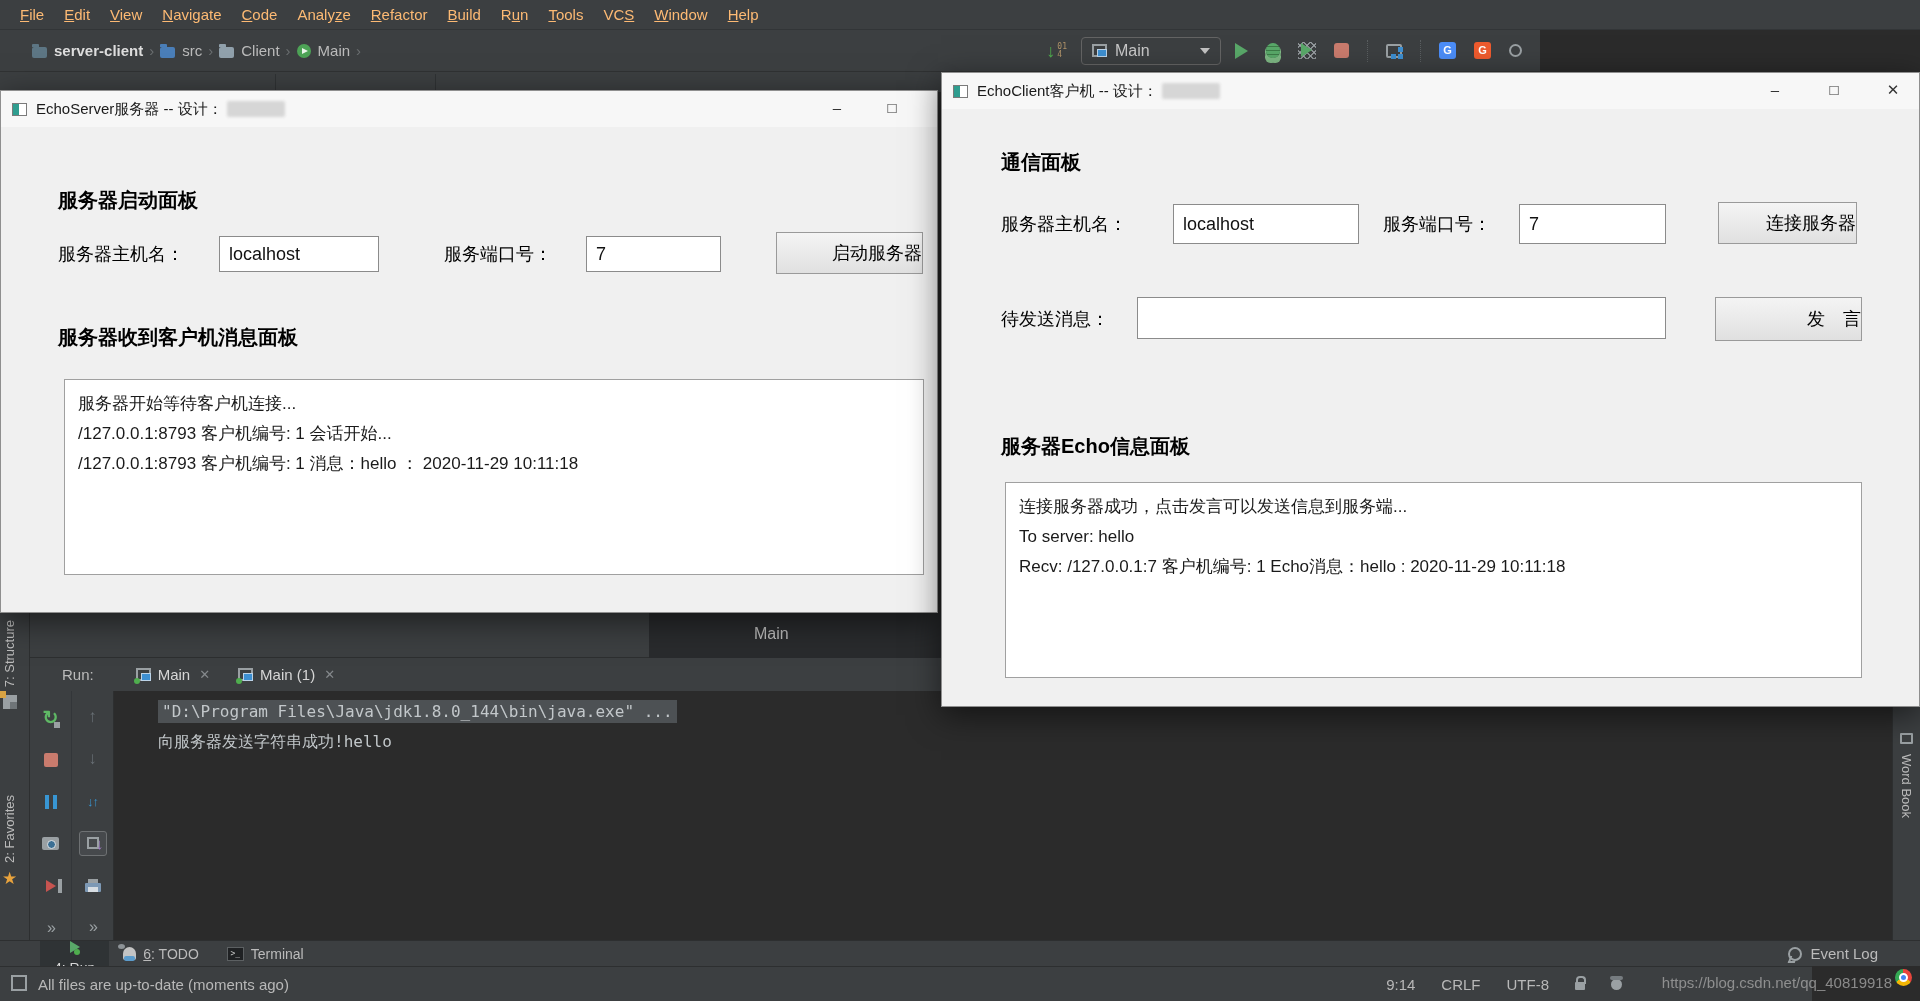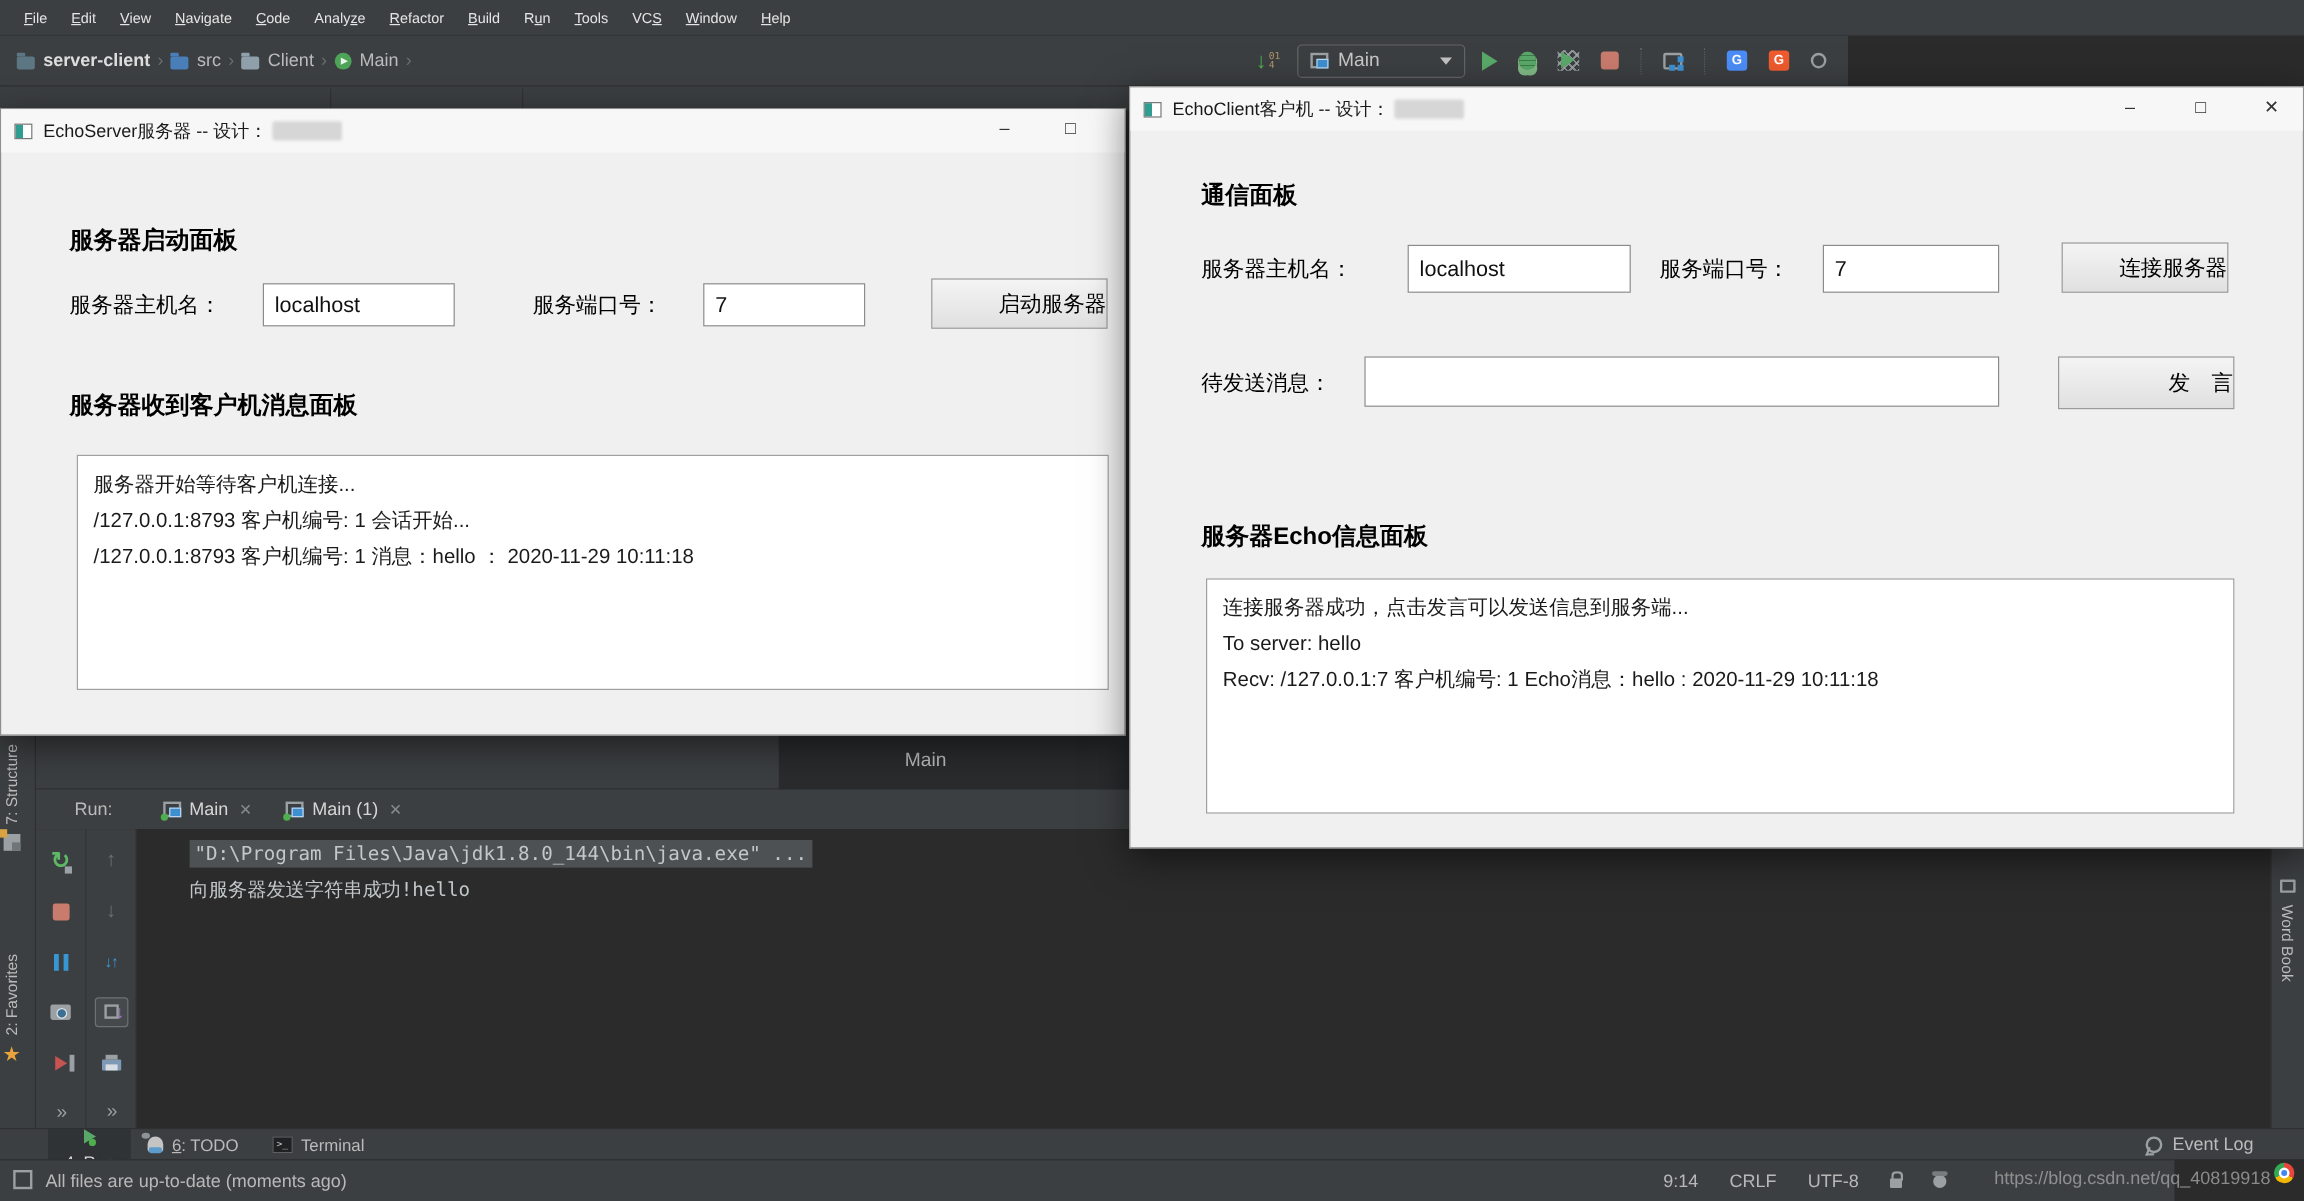--- a/index.html
+++ b/index.html
@@ -4,26 +4,26 @@
 <style>
   * { margin:0; padding:0; box-sizing:border-box; }
   html,body { width:1920px; height:1001px; overflow:hidden; background:#2b2b2b;
               font-family:"Liberation Sans", sans-serif; }
   .screen { position:relative; width:1920px; height:1001px; background:#2b2b2b; }
 
   
   .menubar { position:absolute; left:0; top:0; width:1920px; height:30px;
              background:#3c3f41; border-bottom:1px solid #323537;
              display:flex; align-items:center; padding-left:10px; z-index:3; }
-  .menu-item { color:#e5e5e5; font-size:12px; padding:0 10px; cursor:default; }
+  .menu-item { color:#fdba74; font-size:15px; padding:0 10px; cursor:default; }
   .menu-item u { text-decoration:underline; }
 
   .navbar { position:absolute; left:0; top:30px; width:1540px; height:42px;
             background:#3c3f41; border-bottom:1px solid #303233; z-index:3;
-            display:flex; align-items:flex-end; justify-content:space-between; }
+            display:flex; align-items:flex-end; justify-content:space-between;padding-left:18px; }
   .breadcrumb { display:flex; align-items:center; padding-left:14px; height:100%; }
   .crumb { display:flex; align-items:center; color:#bbbbbb; font-size:15px; gap:7px; margin-right:4px; }
   .crumb.bold .crumb-label { font-weight:bold; color:#dddddd; }
   .crumb-sep { color:#6a6e70; font-size:15px; margin:0 6px 0 2px; }
 
   .nav-right { display:flex; align-items:center; gap:14px; padding-right:18px; height:100%; }
   .update-widget { display:flex; align-items:center; gap:2px; }
   .update-arrow { color:#4fae4e; font-size:18px; font-weight:bold; line-height:16px; }
   .update-digits { display:flex; flex-direction:column; font-size:8px; line-height:8px; color:#b1946a; font-family:"DejaVu Sans Mono",monospace; }
   .run-config { display:flex; align-items:center; gap:8px; border:1px solid #646464; border-radius:4px;

